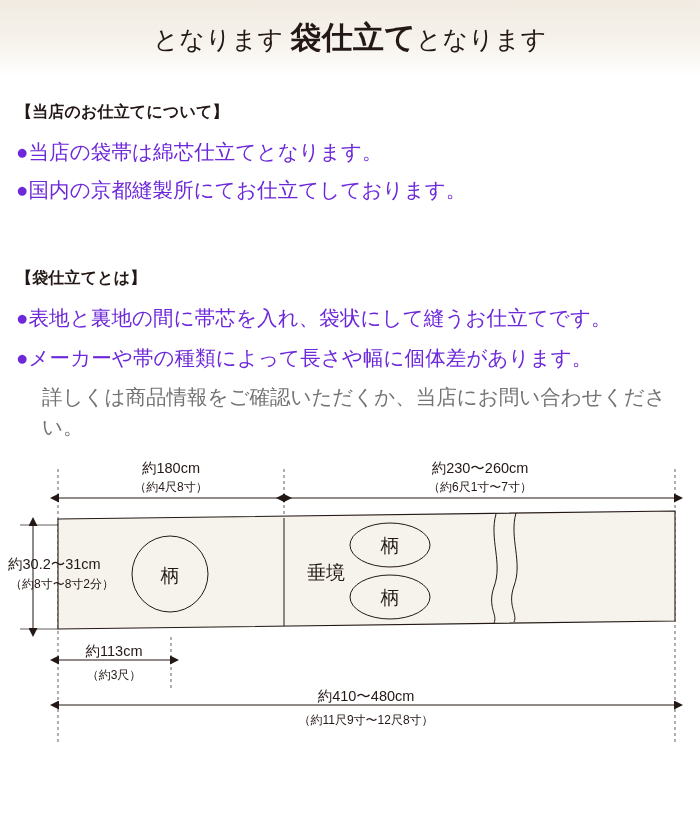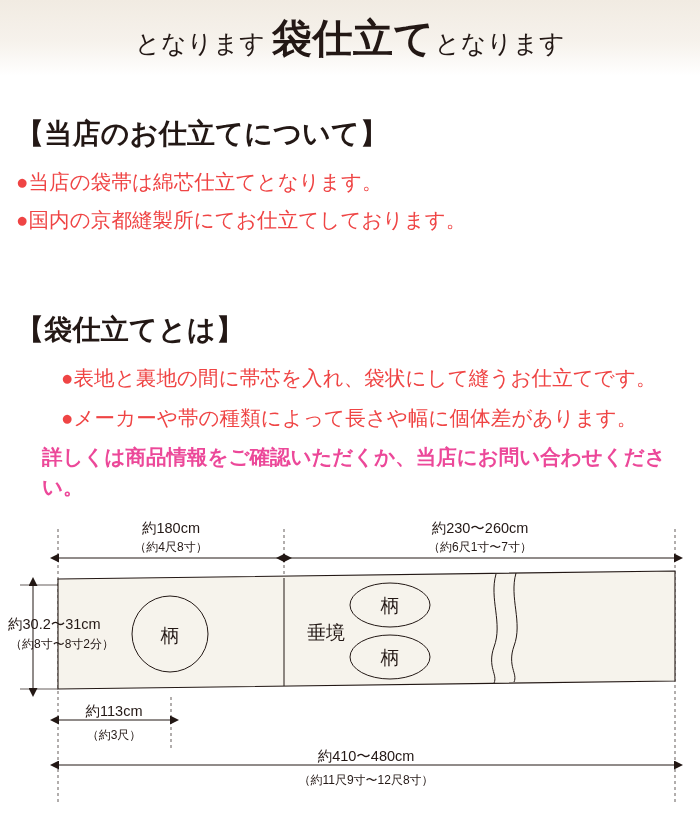--- a/index.html
+++ b/index.html
@@ -25,59 +25,57 @@
     justify-content: center;
     box-sizing: border-box;
   }
   .header-title {
     font-size: 25px;
     letter-spacing: 0.02em;
     color: #231815;
     white-space: nowrap;
   }
   .header-title .big {
-    font-size: 40px;
+    font-size: 31px;
     font-weight: bold;
     letter-spacing: 0.01em;
   }
 
   
   .content {
     padding: 14px 16px 0 16px;
   }
   .section-heading {
-    font-size: 28px;
+    font-size: 16px;
     font-weight: bold;
     letter-spacing: 0.01em;
-    margin: 25px 0 14px 0;
+    margin: 12px 0 14px 0;
     color: #231815;
   }
   .bullet {
     font-size: 20.5px;
     line-height: 1.48;
     margin: 0 0 8px 0;
     letter-spacing: 0.005em;
-    color: #ef4444;
+    color: #6d28d9;
   }
   .subline {
     font-size: 20.5px;
     line-height: 1.45;
     margin: 2px 0 0 26px;
-    color: #ec4899;
-    font-weight: bold;
+    color: #737373;
   }
   .gap-block {
     height: 42px;
   }
   .section2 {
     margin-top: 0;
   }
   .section2 .bullet {
     margin-bottom: 10px;
-    margin-left: 45px;
   }
 
   
   .diagram-wrap {
     position: relative;
     width: 700px;
     height: 300px;
     margin-top: 14px;
   }
   svg.diagram {

